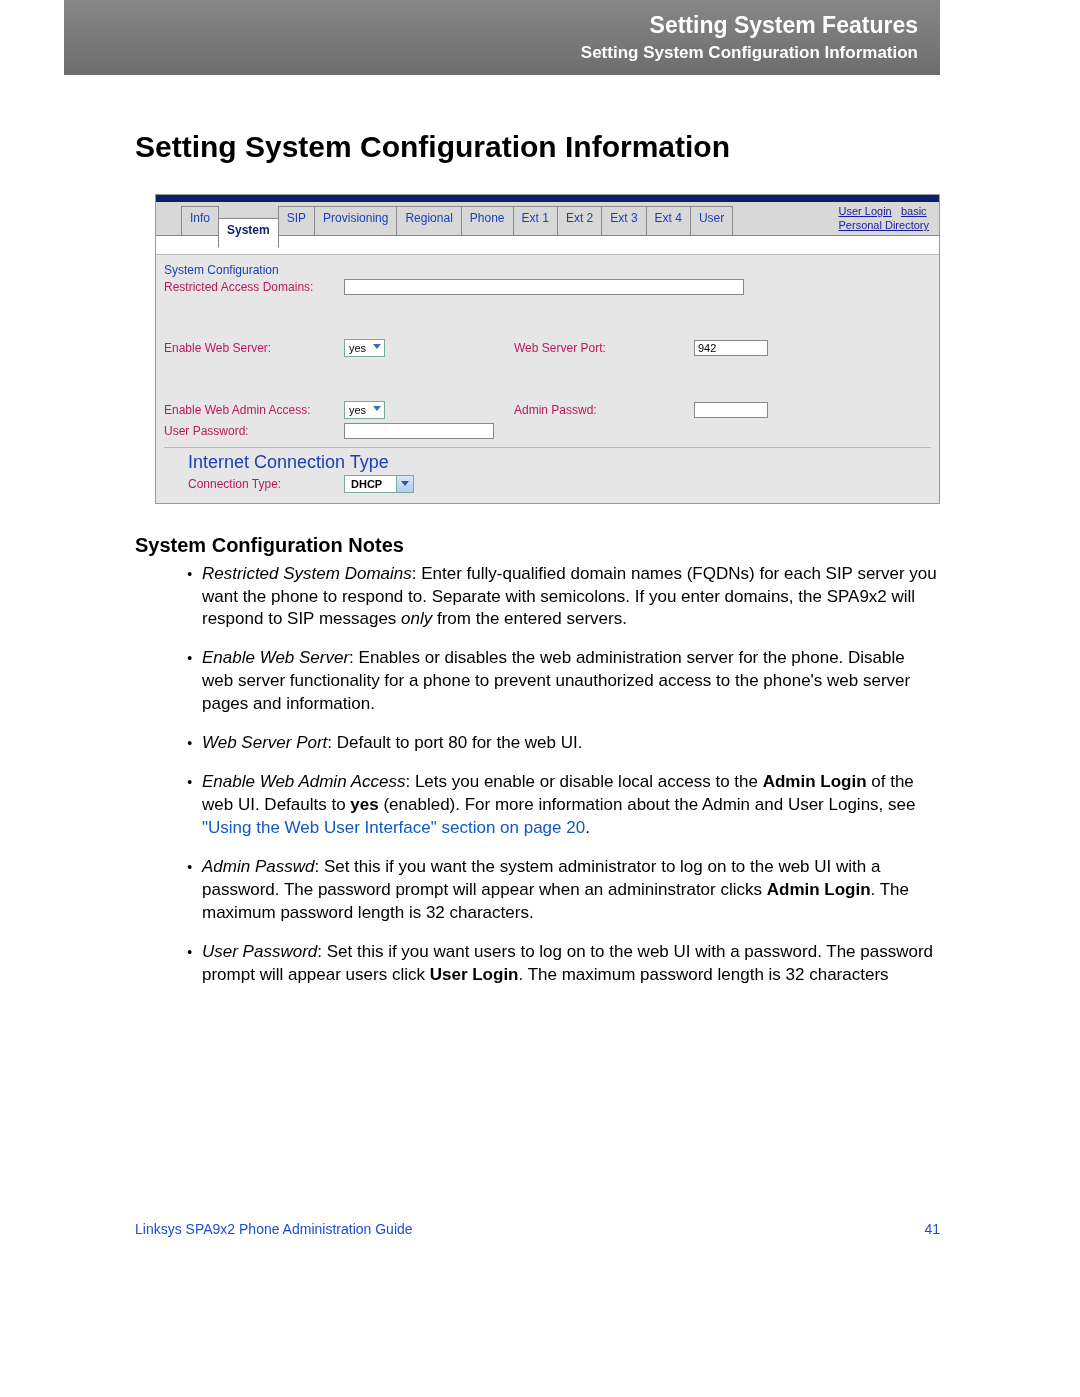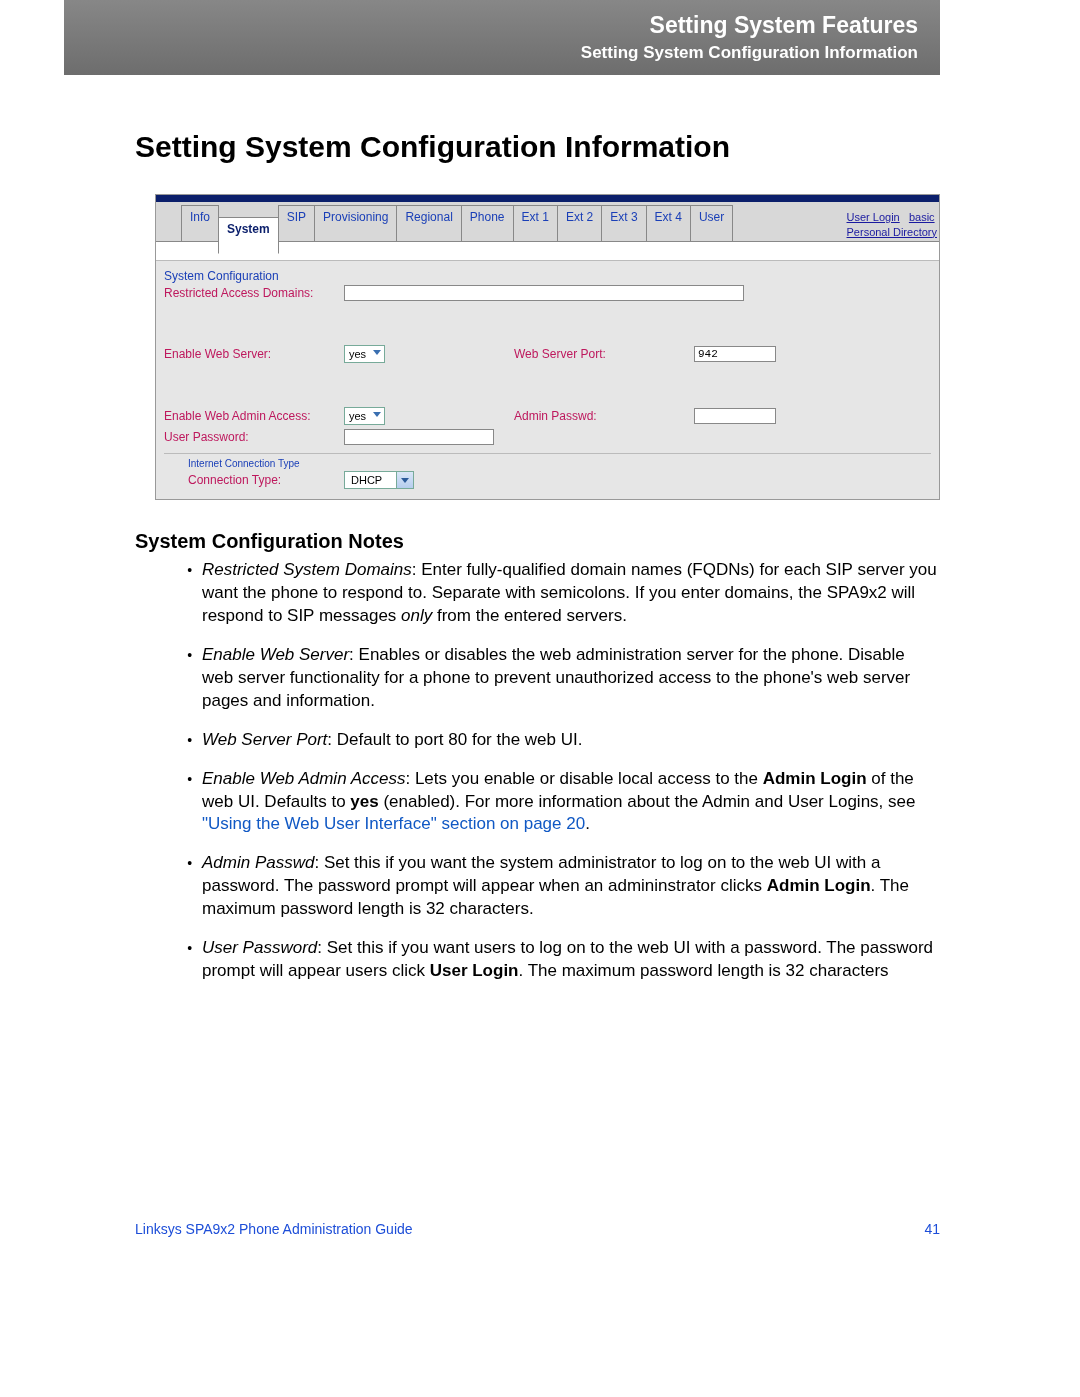--- a/index.html
+++ b/index.html
@@ -66,58 +66,58 @@
     padding: 2px 0 0 25px;
     display: flex;
     align-items: flex-end;
     position: relative;
     border-bottom: 1px solid #888;
   }
   .ss-tab {
     border: 1px solid #888;
     border-bottom: none;
     background: #d8d8d8;
-    padding: 4px 8px 17px 8px;
+    padding: 4px 8px 10px 8px;
     font-size: 12px;
     color: #1a3fb7;
     margin-right: -1px;
     cursor: pointer;
   }
   .ss-tab.active {
     background: #fff;
     font-weight: 700;
     color: #0b1f6b;
     position: relative;
     top: 13px;
     border-bottom: 1px solid #fff;
   }
   .ss-links {
     margin-left: auto;
-    padding-right: 2px;
+    padding-right: 10px;
     font-size: 11px;
     line-height: 1.3;
     text-align: left;
     color: #1a1aa0;
     padding-bottom: 2px;
   }
   .ss-links a { color: #1a1aa0; text-decoration: underline; cursor:pointer; display:inline-block;}
   .ss-subtab-row { height: 18px; background:#fff; border-bottom:1px solid #bbb;}
   .ss-body { background: #e6e6e6; padding: 6px 8px 8px 8px; }
   .ss-section-title { color: #1a3fb7; font-size: 12px; padding: 2px 0 0 0;}
   .ss-row { display: grid; grid-template-columns: 180px 170px 180px 120px; align-items: center; padding: 2px 0; margin-top: 40px; }
   .ss-row-full { display: grid; grid-template-columns: 180px auto; align-items: center; padding: 2px 0;}
   .ss-label { color: #be185d; font-size: 12px; }
   .ss-input { background:#fff; border:1px solid #888; height:16px; width:100%; box-sizing:border-box; font-size:11px; padding:0 3px;}
-  .ss-input-sm { width: 82px; font-family: Liberation Mono, monospace; }
+  .ss-input-sm { width: 74px; }
   .ss-select { background:#fff; border:1px solid #7a9; height:18px; font-size:11px; padding:0 18px 0 4px; position:relative; display:inline-flex; align-items:center; box-sizing:border-box;}
   .ss-select::after { content:""; position:absolute; right:3px; top:4px; width:0;height:0;border-left:4px solid transparent;border-right:4px solid transparent;border-top:5px solid #3a6fb0;}
   .ss-sub { border-top:1px solid #bbb; margin-top:6px; padding:4px 0 0 24px;}
-  .ss-sub-title { color:#1a3fb7; font-size:10px;}
+  .ss-sub-title { color:#1a3fb7; font-size:18px;}
   .ss-sub-row { display:grid; grid-template-columns:156px 90px; align-items:center; padding:2px 0;}
-  .ss-select2 { background:#fff; border:1px solid #7a9; height:18px; font-size:11px; display:inline-flex; align-items:center; width:70px; position:relative; padding-left:6px; box-sizing:border-box;}
+  .ss-select2 { background:#fff; border:1px solid #7a9; height:18px; font-size:11px; display:inline-flex; align-items:center; width:70px; position:relative; padding-left:6px; box-sizing:border-box;font-weight:bold;}
   .ss-select2-btn { position:absolute; right:0; top:0; bottom:0; width:16px; background:linear-gradient(#d9e6f7,#b5cdee); border-left:1px solid #7a9; display:flex; align-items:center; justify-content:center;}
   .ss-select2-btn::after{content:"";width:0;height:0;border-left:4px solid transparent;border-right:4px solid transparent;border-top:5px solid #2b5a99;}
   h2.notes-title {
     font-size: 20px;
     font-weight: 700;
     margin: 25px 0 6px 0;
   }
   ul.notes {
     margin: 0;
     padding-left: 65px;

